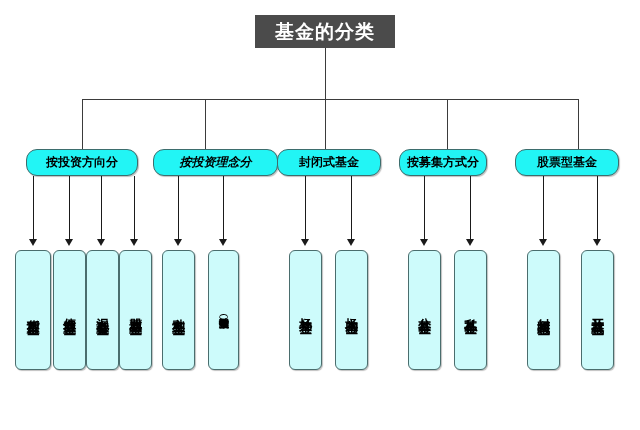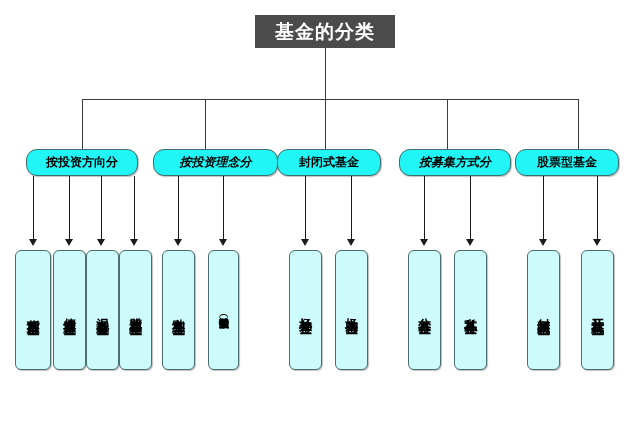--- a/index.html
+++ b/index.html
@@ -136,21 +136,21 @@
 
   <div class="line-v" style="left:82px; top:99px; height:50px;"></div>
   <div class="line-v" style="left:205px; top:99px; height:50px;"></div>
   <div class="line-v" style="left:325px; top:99px; height:50px;"></div>
   <div class="line-v" style="left:447px; top:99px; height:50px;"></div>
   <div class="line-v" style="left:578px; top:99px; height:50px;"></div>
 
   <div class="cat-box" style="left:26px; width:112px;">按投资方向分</div>
   <div class="cat-box" style="left:153px; width:125px;font-style:italic;">按投资理念分</div>
   <div class="cat-box" style="left:277px; width:104px;">封闭式基金</div>
-  <div class="cat-box" style="left:399px; width:112px;font-style:italic;">按募集方式分</div>
+  <div class="cat-box" style="left:399px; width:88px;">按募集方式分</div>
   <div class="cat-box" style="left:515px; width:104px;">股票型基金</div>
 
   <div class="arrow" style="left:33px;  top:176px; height:64px;"></div>
   <div class="arrow-head" style="left:29px;  top:239px;"></div>
   <div class="arrow" style="left:69px;  top:176px; height:64px;"></div>
   <div class="arrow-head" style="left:65px;  top:239px;"></div>
   <div class="arrow" style="left:101px; top:176px; height:64px;"></div>
   <div class="arrow-head" style="left:97px;  top:239px;"></div>
   <div class="arrow" style="left:134px; top:176px; height:64px;"></div>
   <div class="arrow-head" style="left:130px; top:239px;"></div>

